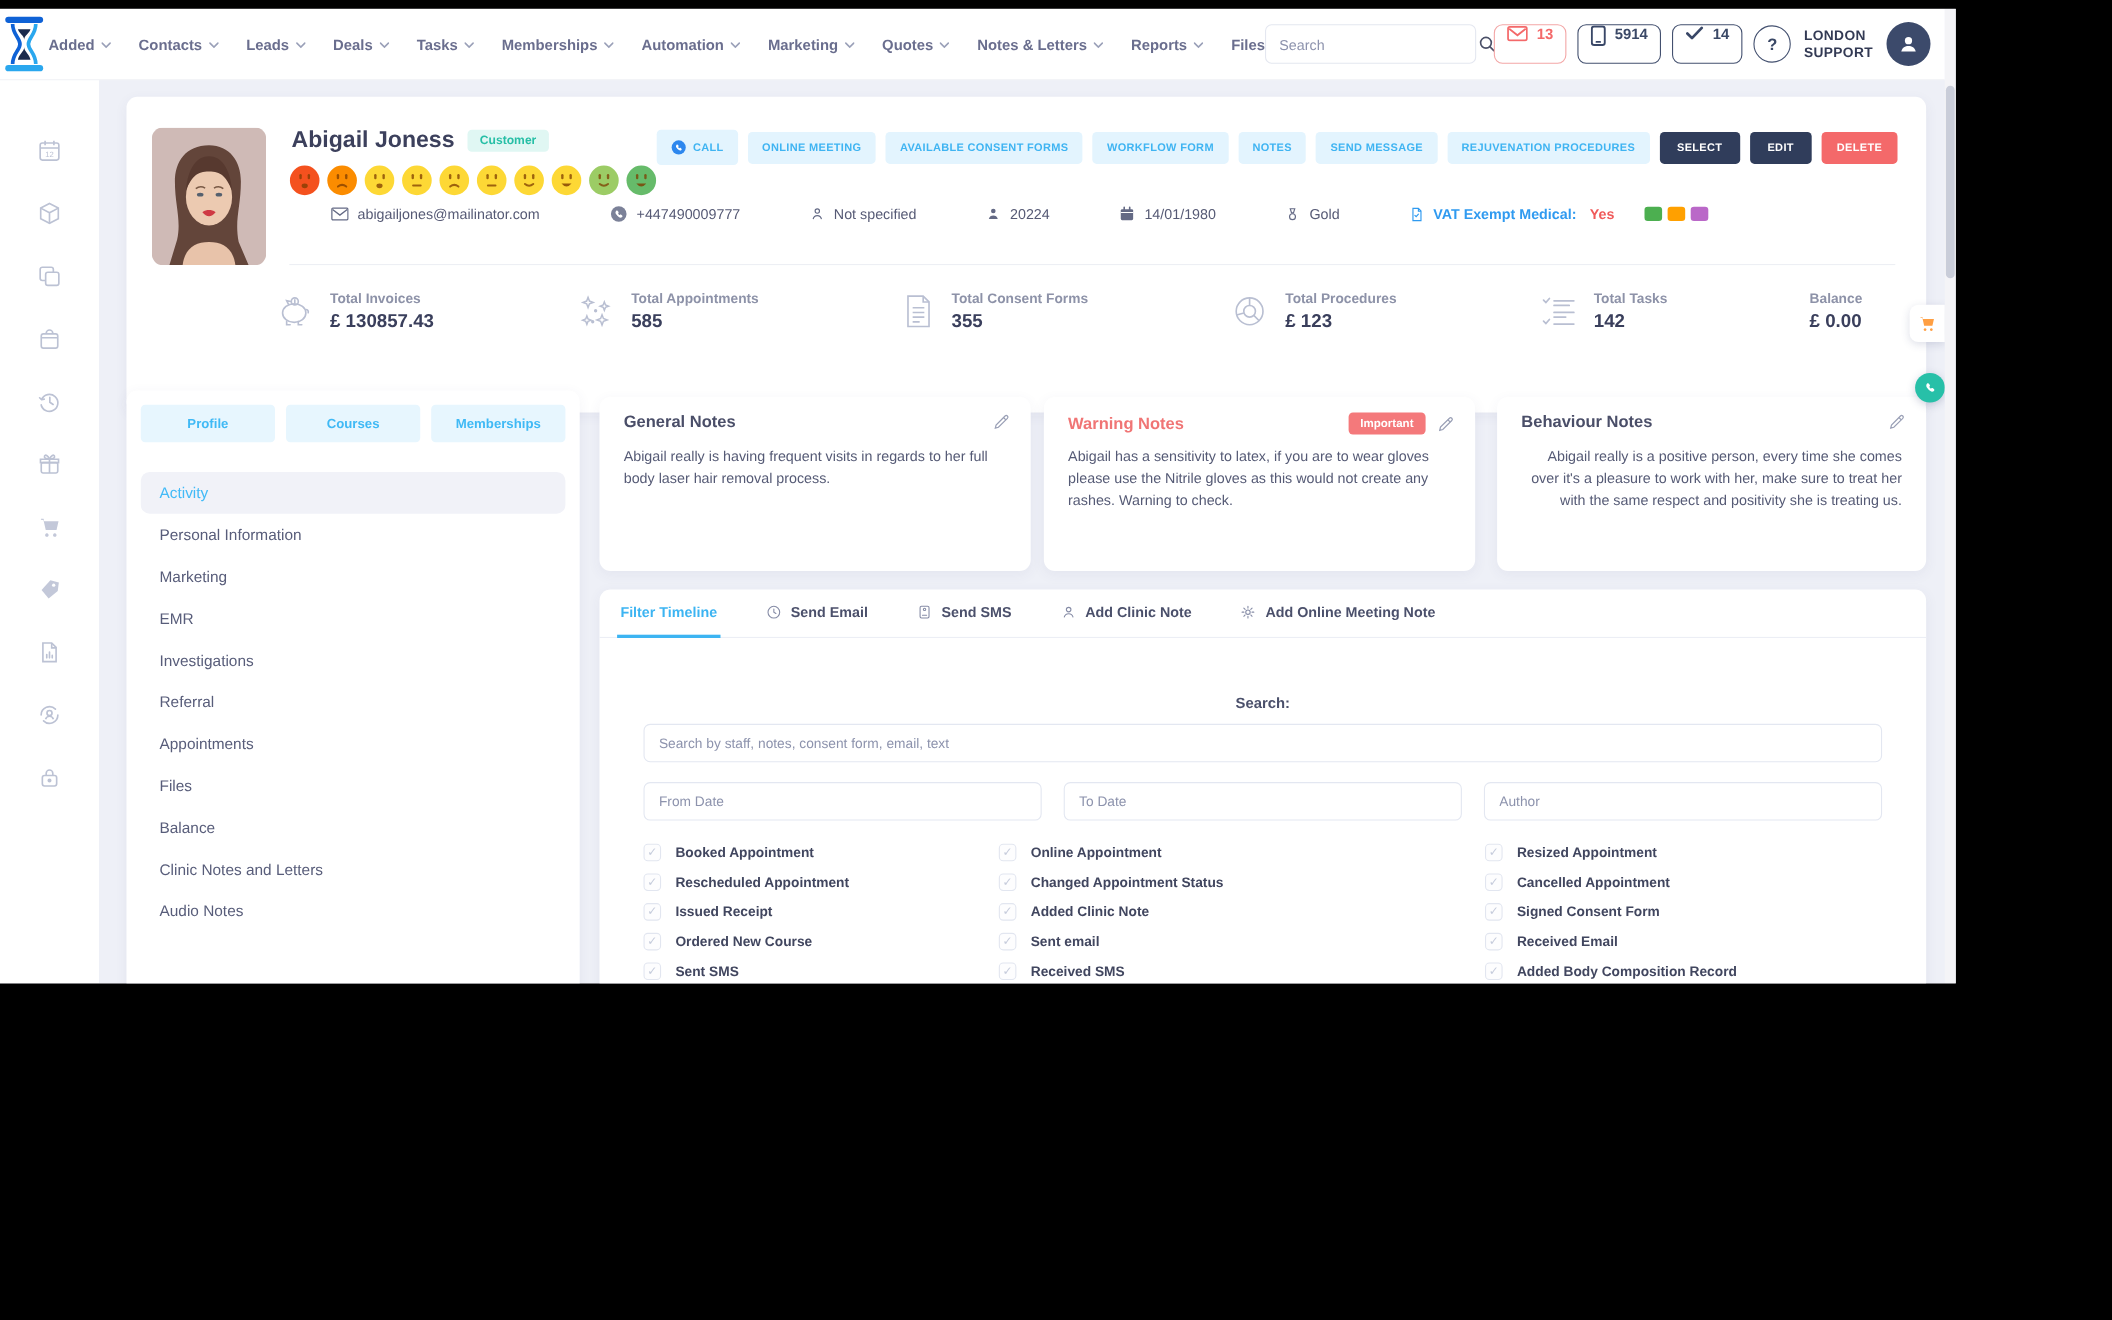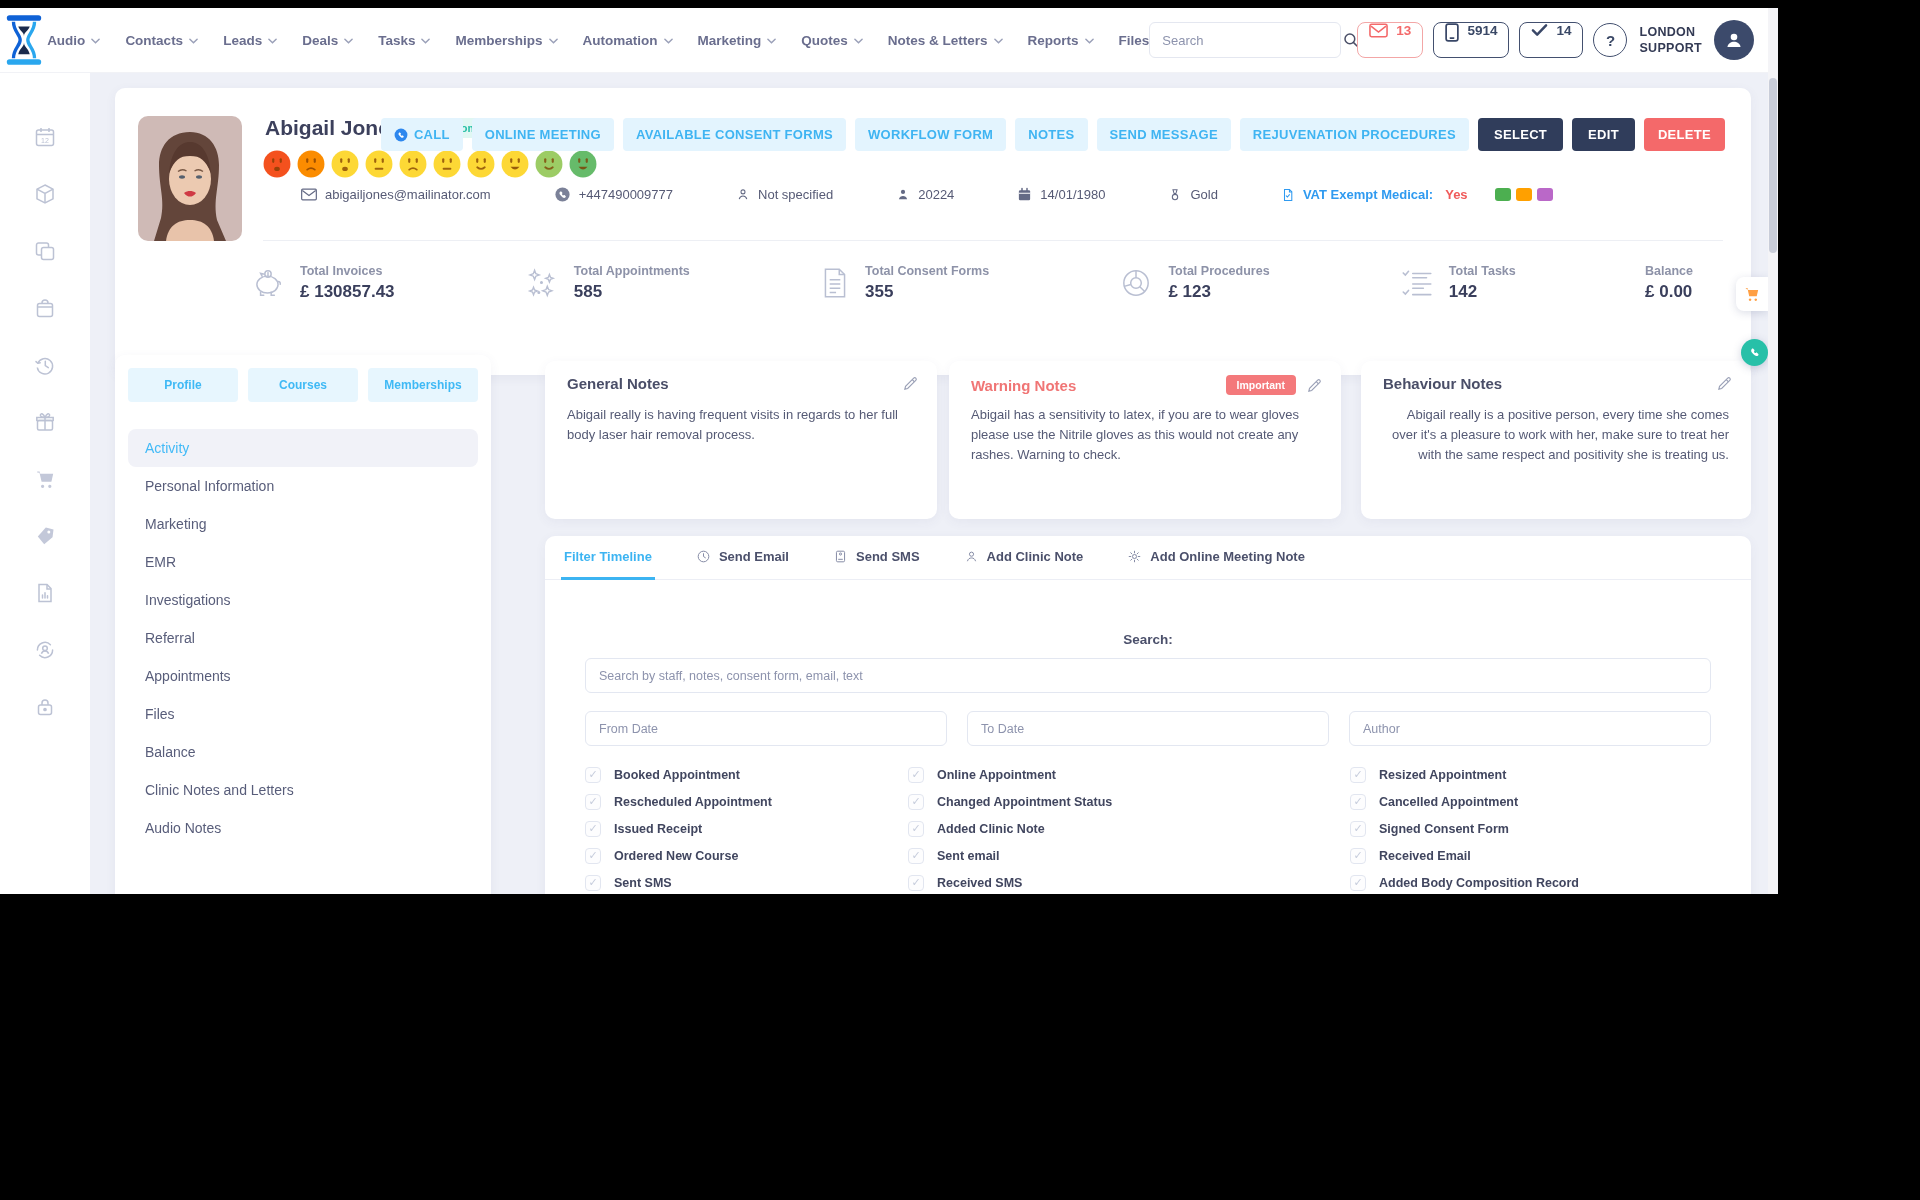--- a/index.html
+++ b/index.html
@@ -40,32 +40,32 @@
   .type-badge{background:#e0f7f3;color:#27bfa6;font-size:11px;font-weight:700;padding:4px 11px;border-radius:4px;}
   .faces{position:absolute;left:148px;top:62px;display:flex;gap:6px;}
   .face{width:28px;height:28px;cursor:pointer;}
   .contact-row{position:absolute;left:150px;top:98px;display:flex;align-items:center;gap:27px;}
   .ci{display:flex;align-items:center;gap:8px;font-size:13px;color:#565a75;font-weight:500;white-space:nowrap;padding-left:36px;}
   .ci .vat-l{color:#2f9af0;font-weight:600;}
   .ci .vat-v{color:#f05a5a;font-weight:600;margin-left:4px;}
   .tags{display:flex;gap:5px;}
   .tag{width:16px;height:13px;border-radius:3px;display:inline-block;}
   .actions{position:absolute;right:26px;top:30px;display:flex;gap:9px;align-items:center;}
-  .abtn{border:0;border-radius:4px;font-family:inherit;font-size:13px;font-weight:700;letter-spacing:.3px;padding:9px 13px;cursor:pointer;display:flex;align-items:center;gap:6px;white-space:nowrap;}
+  .abtn{border:0;border-radius:4px;font-family:inherit;font-size:10px;font-weight:700;letter-spacing:.3px;padding:9px 13px;cursor:pointer;display:flex;align-items:center;gap:6px;white-space:nowrap;}
   .abtn.light{background:#e3f4fe;color:#3fb4f2;}
   .abtn.dark{background:#303d5b;color:#fff;padding:9px 16px;}
   .abtn.danger{background:#f4696a;color:#fff;padding:9px 14px;}
   .hdivider{position:absolute;left:148px;right:28px;top:152px;border-top:1px solid #edeff4;}
   .stats{position:absolute;left:135px;right:58px;top:176px;display:flex;justify-content:space-between;}
   .stat{display:flex;align-items:center;gap:14px;}
   .stat .lbl{font-size:12.5px;color:#8d92a8;font-weight:600;}
   .stat .val{font-size:17px;color:#3a3f5c;font-weight:700;margin-top:4px;}
 
   
-  .left-card{left:25px;top:282px;width:376px;height:620px;}
+  .left-card{left:25px;top:282px;width:412px;height:620px;}
   .ptabs{position:absolute;top:13px;left:13px;right:13px;display:flex;gap:10px;}
   .ptab{flex:1;height:34px;background:#e7f6fe;color:#3fb9f5;font-size:12px;font-weight:600;border:0;border-radius:4px;cursor:pointer;font-family:inherit;}
   .menu{position:absolute;top:74px;left:13px;right:13px;}
   .menu-item{height:38px;display:flex;align-items:center;padding-left:17px;font-size:14px;color:#585d7a;font-weight:500;cursor:pointer;border-radius:8px;}
   .menu-item.active{background:#f1f2f8;color:#42baf7;}
 
   
   .note-card{top:288px;height:158px;}
   .note-general{left:455px;width:392px;}
   .note-warning{left:859px;width:392px;}
@@ -114,21 +114,21 @@
         <path d="M12 8c0 10 7 13 7 19s-7 9-7 19" fill="none" stroke="#0f62d6" stroke-width="3.5"></path>
         <path d="M34 8c0 10-7 13-7 19s7 9 7 19" fill="none" stroke="#2aa7ee" stroke-width="3.5"></path>
         <path d="M17 13c1.5 4.5 6 6 6 10 0-4 4.5-5.5 6-10z" fill="#1b2b4d"></path>
         <path d="M23 30c0 4-5 6.5-6 12h12c-1-5.5-6-8-6-12z" fill="#1b2b4d"></path>
       </svg>
     </div>
 
     <nav class="mainnav">
 
         <span class="nav-item">
-          <span>Audio</span>
+          <span>Added</span>
           <svg width="9" height="6" viewBox="0 0 10 6">
             <path d="M1 1l4 4 4-4" stroke="#9aa0b8" stroke-width="1.6" fill="none" stroke-linecap="round"></path>
           </svg>
         </span>
 
         <span class="nav-item">
           <span>Contacts</span>
           <svg width="9" height="6" viewBox="0 0 10 6">
             <path d="M1 1l4 4 4-4" stroke="#9aa0b8" stroke-width="1.6" fill="none" stroke-linecap="round"></path>
           </svg>

